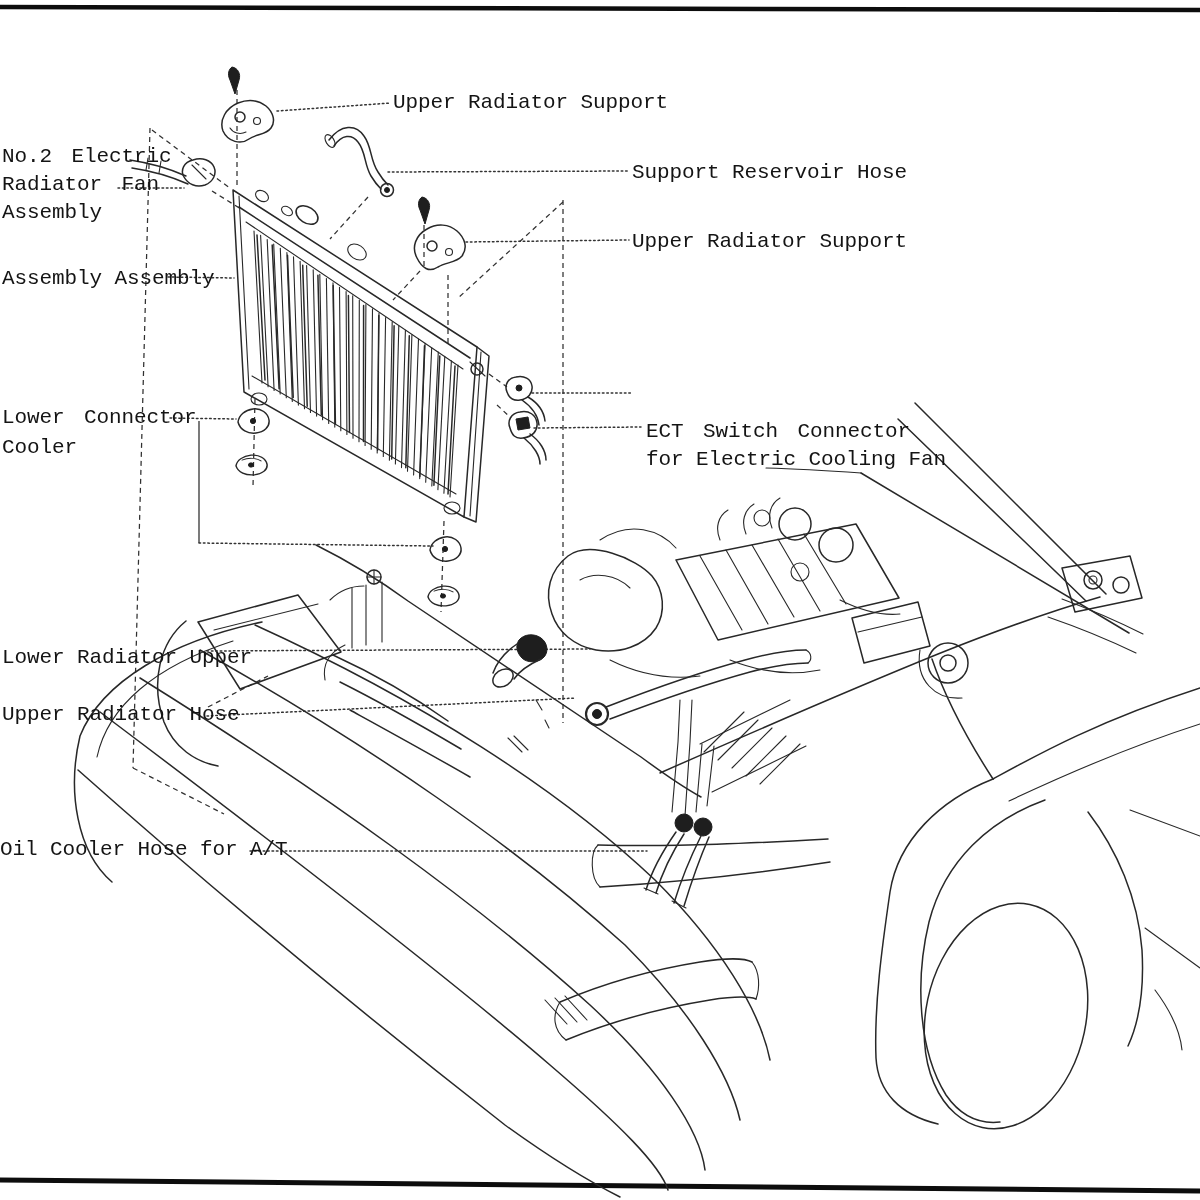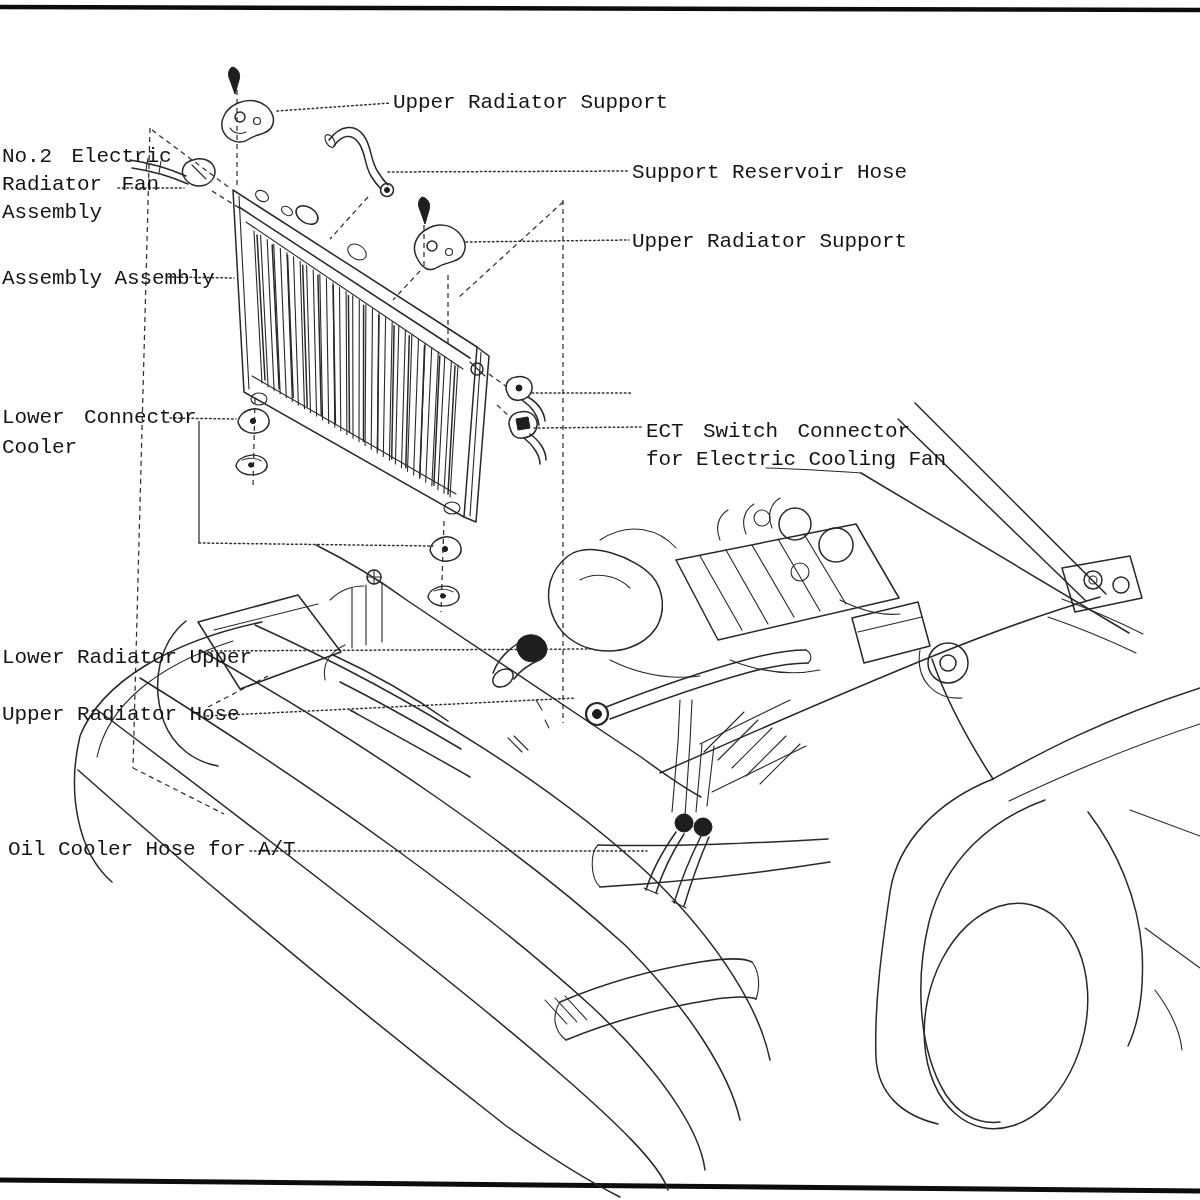--- a/index.html
+++ b/index.html
@@ -271,15 +271,15 @@
   <div class="lbl" style="left:2px;top:265px">Assembly Assembly</div>
 
   <div class="lbl" style="left:646px;top:446px">for Electric Cooling Fan</div>
   <div class="lbl ws" style="left:646px;top:418px">ECT Switch Connector</div>
 
   <div class="lbl ws" style="left:2px;top:404px">Lower Connector</div>
   <div class="lbl" style="left:2px;top:434px">Cooler</div>
 
   <div class="lbl" style="left:2px;top:644px">Lower Radiator Upper</div>
   <div class="lbl" style="left:2px;top:701px">Upper Radiator Hose</div>
-  <div class="lbl" style="left:8px;top:836px">Oil Cooler Hose for A/T</div>
+  <div class="lbl" style="left:0;top:836px">Oil Cooler Hose for A/T</div>
 
 </div>
 
 </body></html>

